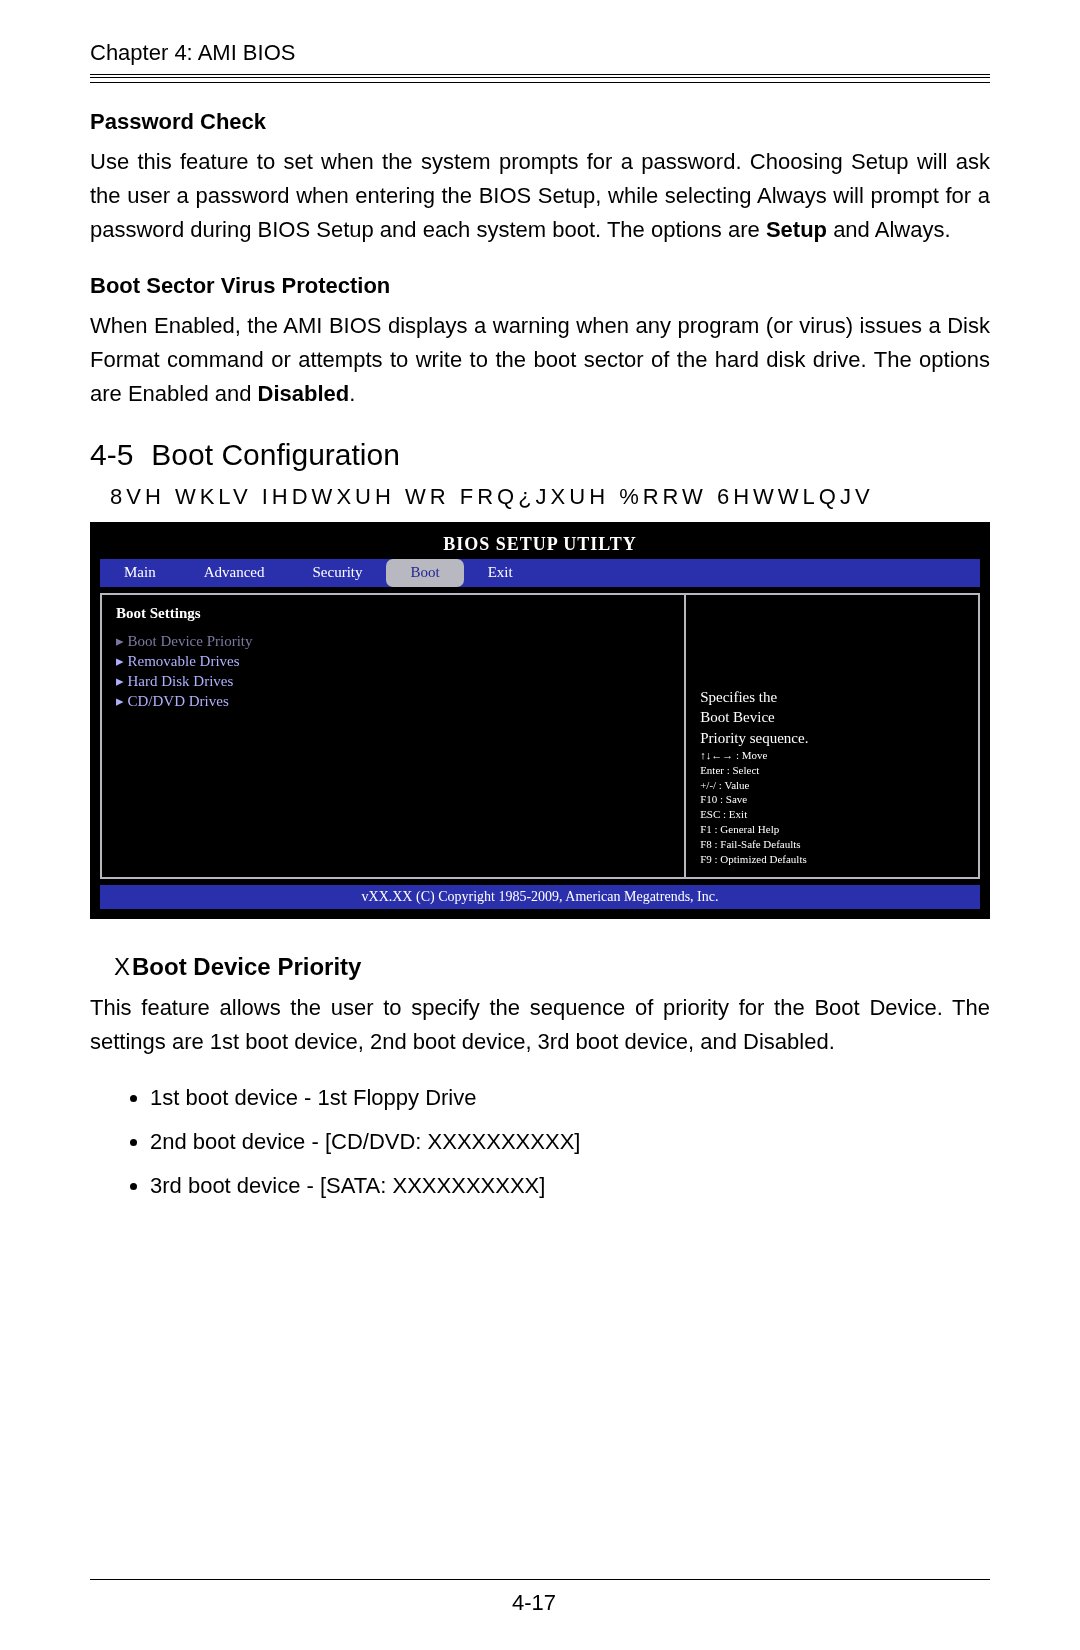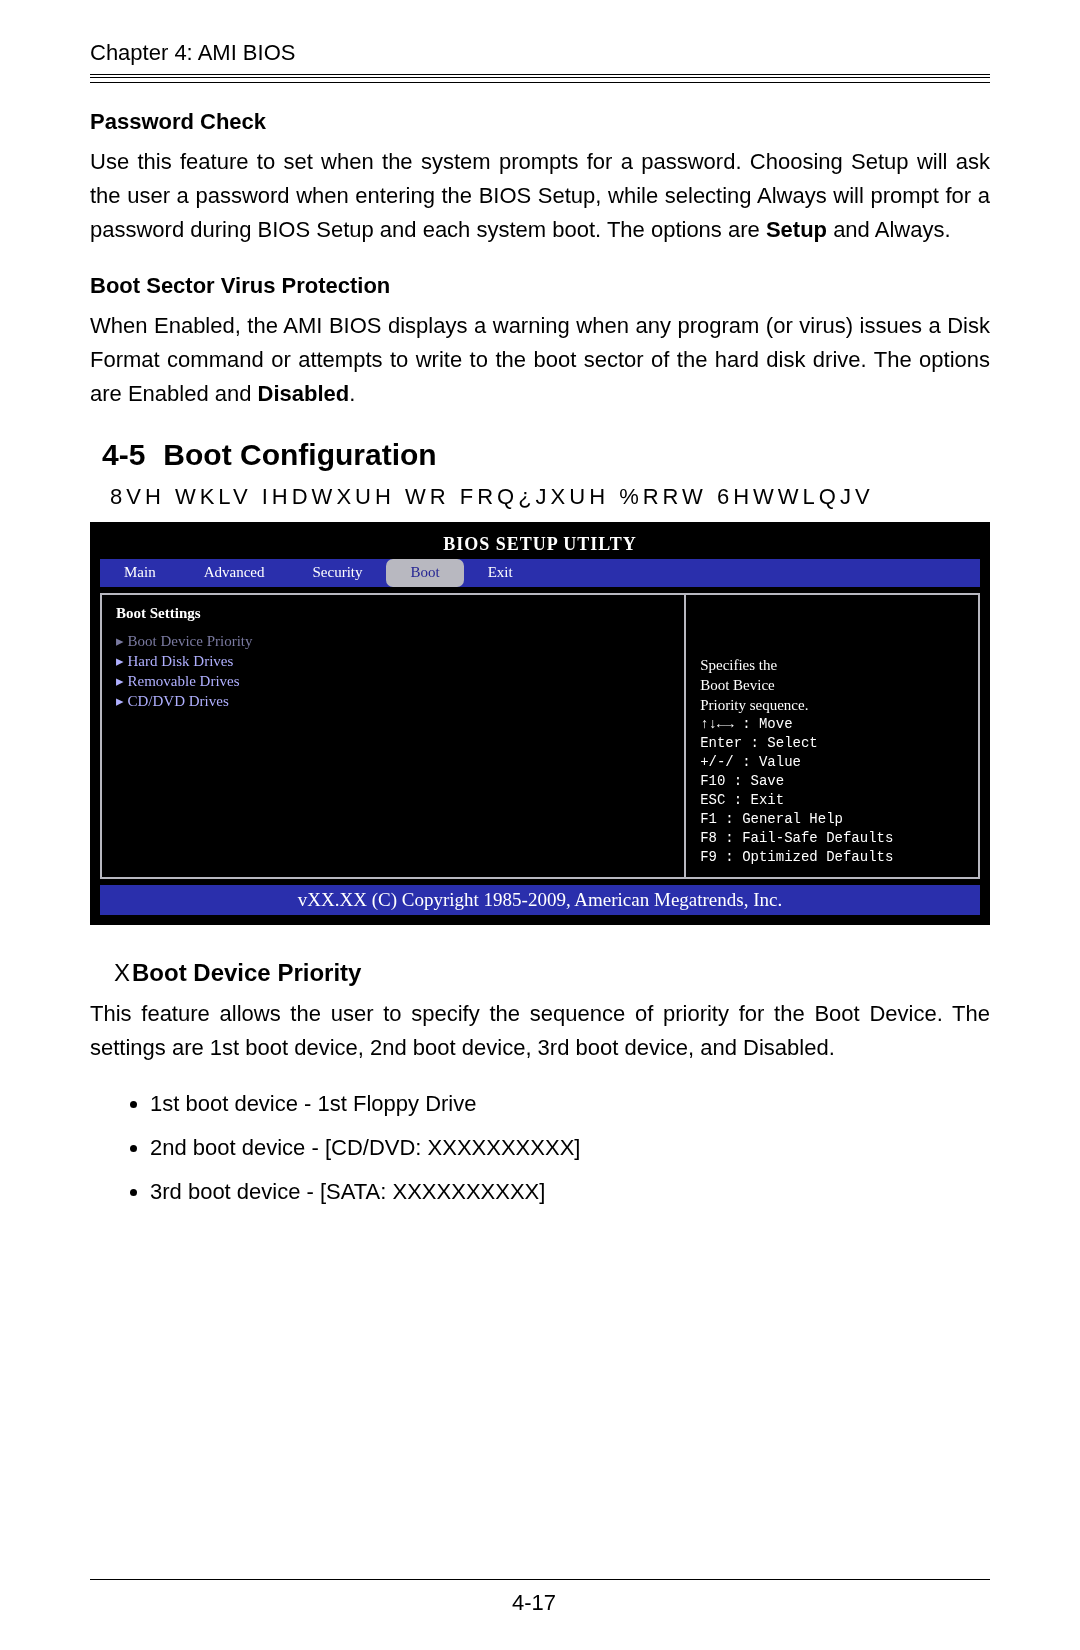--- a/index.html
+++ b/index.html
@@ -31,22 +31,22 @@
   }
   .body-text {
     font-size: 22px;
     line-height: 1.55;
     text-align: justify;
     margin-bottom: 26px;
   }
   .body-text .bold { font-weight: bold; }
   .section-head {
     font-size: 30px;
-    font-weight: bold;
-    margin: 26px 0 12px 12px;
+    font-weight: normal;
+    margin: 26px 0 12px 0;
   }
   .sect-num { margin-right: 18px; }
   .garbled {
     font-size: 22px;
     letter-spacing: 4px;
     margin: 0 0 12px 20px;
     white-space: pre;
   }
   .bios-box {
     background: #000;
@@ -111,26 +111,26 @@
     flex: 1;
     border: 2px solid #b8b8c0;
     border-left: none;
     margin: 6px 0 0 0;
     padding: 10px 14px;
     display: flex;
     flex-direction: column;
     justify-content: flex-end;
   }
   .bios-desc { color: #fff; font-size: 15px; line-height: 1.35; }
-  .bios-keys { color: #fff; font-size: 14px; line-height: 1.35; font-family: Liberation Mono, monospace; }
+  .bios-keys { color: #fff; font-size: 11px; line-height: 1.35; }
   .bios-footer {
     background: #2a2fac;
     color: #fff;
     text-align: center;
-    font-size: 19px;
+    font-size: 14px;
     padding: 4px 0;
     margin-top: 6px;
   }
   .sub-head {
     font-size: 24px;
     font-weight: bold;
     margin: 6px 0 10px 24px;
   }
   .sub-head .x { font-family: Arial; font-weight: normal; margin-right: 2px; }
   ul.boot-list {
@@ -180,22 +180,22 @@
     <div class="bios-tab">Main</div>
     <div class="bios-tab">Advanced</div>
     <div class="bios-tab">Security</div>
     <div class="bios-tab active">Boot</div>
     <div class="bios-tab">Exit</div>
   </div>
   <div class="bios-body">
     <div class="bios-left">
       <div class="hdr">Boot Settings</div>
       <div class="bios-menu-item sel"><span class="tri">▸</span><span>Boot Device Priority</span></div>
+      <div class="bios-menu-item"><span class="tri">▸</span><span>Removable Drives</span></div>
       <div class="bios-menu-item"><span class="tri">▸</span><span>Hard Disk Drives</span></div>
-      <div class="bios-menu-item"><span class="tri">▸</span><span>Removable Drives</span></div>
       <div class="bios-menu-item"><span class="tri">▸</span><span>CD/DVD Drives</span></div>
     </div>
     <div class="bios-right">
       <div class="bios-desc" style="white-space:pre-line;">Specifies the
 Boot Bevice
 Priority sequence.</div>
       <div class="bios-keys" style="white-space:pre-line;">↑↓←→ : Move
 Enter : Select
 +/-/ : Value
 F10 : Save

